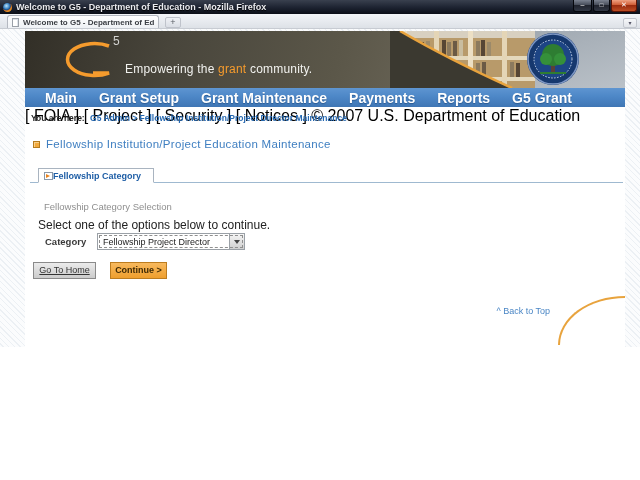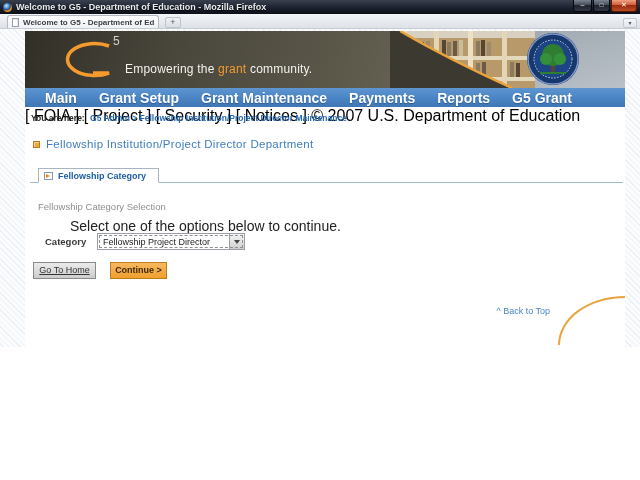--- a/index.html
+++ b/index.html
@@ -59,28 +59,28 @@
   .white { position:relative; height:271px; background:#fff; overflow:hidden; }
   .breadcrumb { position:absolute; left:6px; top:6px; font-size:8.5px; font-weight:bold; }
   .bc-prefix { color:#222; }
   .bc-path { color:#2668b0; margin-left:3px; cursor:pointer; }
   .pagetitle { position:absolute; left:8px; top:31px; display:flex; align-items:center; gap:6px; }
   .bullet { width:7px; height:7px; background:#f2a93b; border:1px solid #b57b1e;
     box-shadow:inset 1px 1px 0 #f8d08a; flex:0 0 auto; }
   .pagetitle-text { font-size:11.5px; color:#3f7fc1; letter-spacing:.3px; white-space:nowrap; }
   .cat-tab { position:absolute; left:13px; top:61px; height:15px; background:#fff; z-index:2; cursor:pointer;
     border:1px solid #a9b4c0; border-bottom:1px solid #fff;
-    display:flex; align-items:center; gap:5px; padding:0 12px 0 5px; }
+    display:flex; align-items:center; padding:0 12px 0 5px; }
   .form-icon { width:9px; height:8px; border:1px solid #8a98a8; background:#fff; position:relative; flex:0 0 auto; }
   .form-icon::after { content:""; position:absolute; left:1px; top:1px; width:0; height:0;
     border-left:4px solid #e8831e; border-top:2px solid transparent; border-bottom:2px solid transparent; }
   .cat-tab-label { font-size:9px; font-weight:bold; color:#1e5ea6; white-space:nowrap; }
   .tab-underline { position:absolute; left:5px; top:75px; width:593px; height:1px; background:#9fb9d0; z-index:1; }
-  .section-title { position:absolute; left:13px; top:94px; font-size:9.5px; color:#8f8f8f; }
-  .instruction { position:absolute; left:13px; top:111px; font-size:14px; color:#222;margin-left:32px; }
+  .section-title { position:absolute; left:19px; top:94px; font-size:9.5px; color:#8f8f8f; }
+  .instruction { position:absolute; left:13px; top:111px; font-size:12px; color:#222; }
   .cat-label { position:absolute; left:20px; top:129px; font-size:9.5px; font-weight:bold; color:#3a3a3a; }
   .select { position:absolute; left:72px; top:126px; width:148px; height:17px; background:#fff;
     border:1px solid #9aa0a6; display:flex; align-items:center; cursor:pointer; }
   .select::before { content:""; position:absolute; inset:1px; border:1px dashed #8f8f8f; pointer-events:none; }
   .select-value { flex:1; font-size:9px; color:#222; padding-left:5px; white-space:nowrap; overflow:hidden; }
   .select-arrow-box { width:15px; height:100%; border-left:1px solid #9aa0a6;
     background:linear-gradient(#f5f5f5,#cfcfcf); display:flex; align-items:center; justify-content:center; flex:0 0 auto; }
   .select-arrow-box::after { content:""; width:0; height:0;
     border-left:3px solid transparent; border-right:3px solid transparent; border-top:4px solid #444; }
   .btn { position:absolute; top:155px; height:17px; font-size:9px; text-align:center; line-height:15px; cursor:pointer; }
@@ -222,21 +222,21 @@
       </div>
 
       <div class="white">
         <div class="breadcrumb">
           <span class="bc-prefix">You are here:</span>
           <span class="bc-path">G5 Admin &gt; Fellowship Institution/Project Director Maintenance</span>
         </div>
 
         <div class="pagetitle">
           <span class="bullet"></span>
-          <span class="pagetitle-text">Fellowship Institution/Project Director Department</span>
+          <span class="pagetitle-text">Fellowship Institution/Project Education Maintenance</span>
         </div>
 
         <div class="cat-tab">
           <span class="form-icon"></span>
           <span class="cat-tab-label">Fellowship Category</span>
         </div>
         <div class="tab-underline"></div>
 
         <div class="section-title">Fellowship Category Selection</div>
         <div class="instruction">Select one of the options below to continue.</div>

